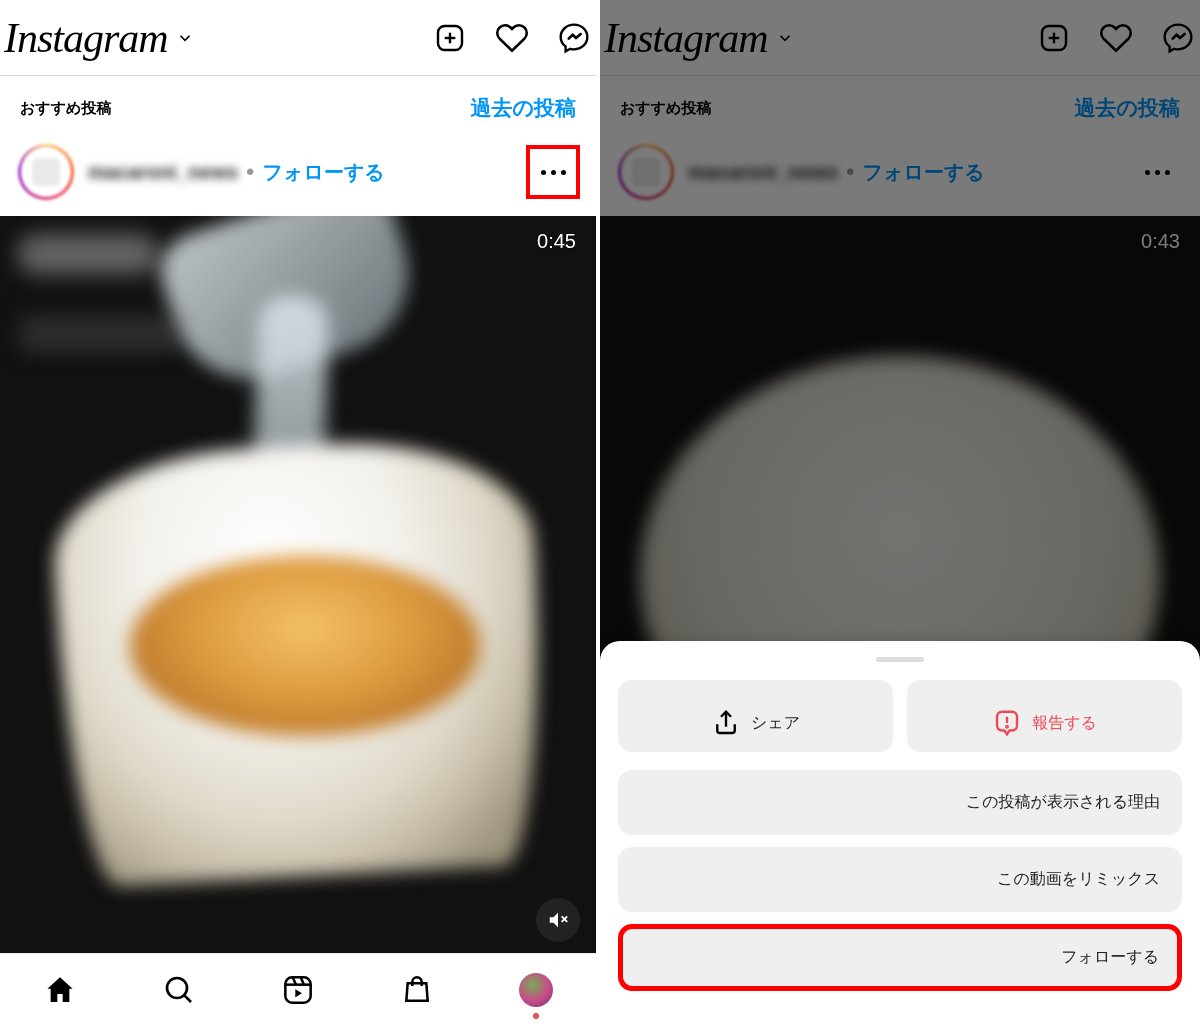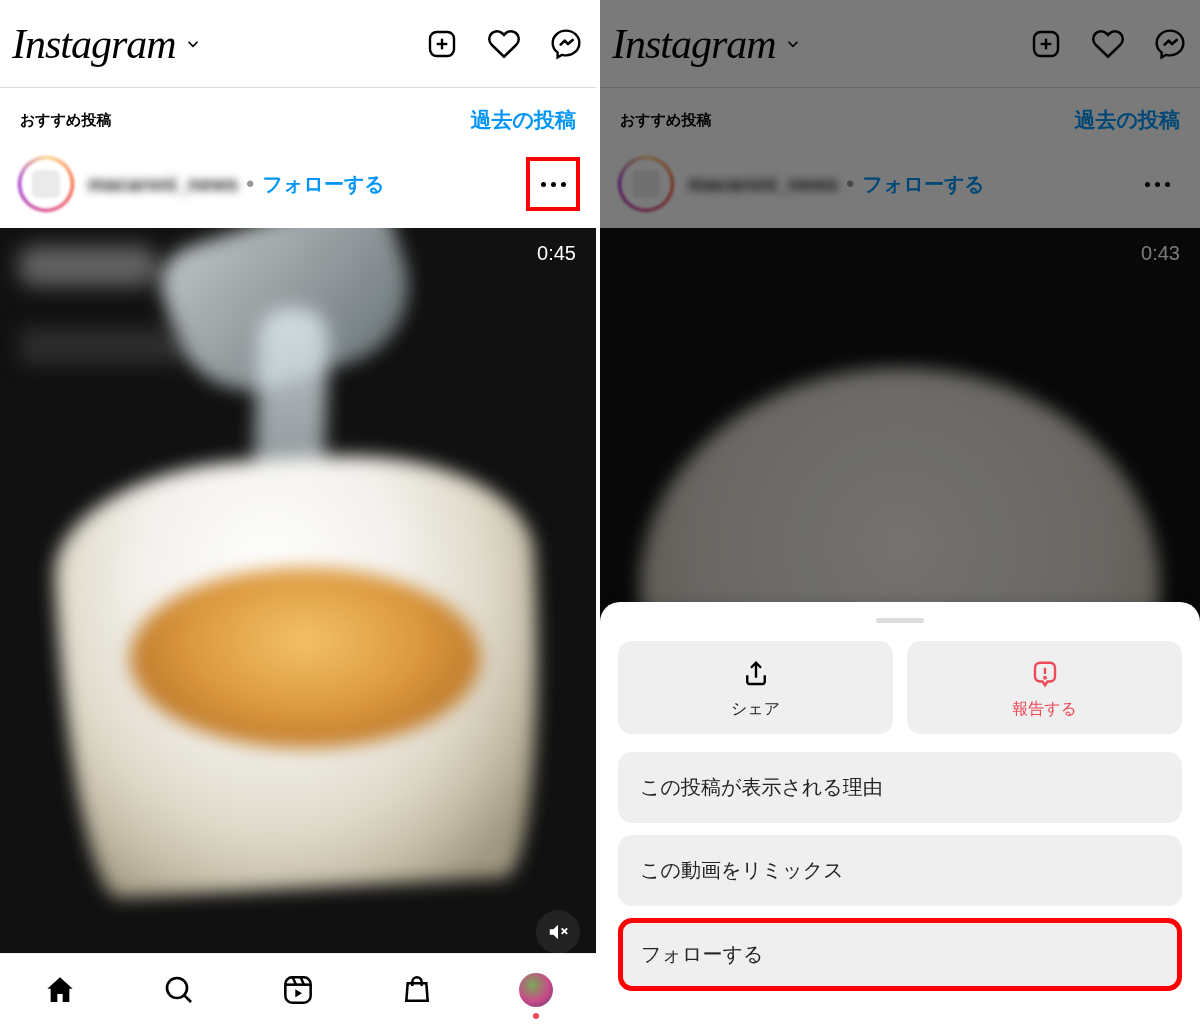--- a/index.html
+++ b/index.html
@@ -1,21 +1,21 @@
 <!DOCTYPE html>
 <html><head>
 <meta charset="utf-8">
 <style>
 * { margin: 0; padding: 0; box-sizing: border-box; font-family: -apple-system, BlinkMacSystemFont, "Segoe UI", Helvetica, Arial, sans-serif; }
 body { width: 1200px; height: 1025px; background: #fff; display: flex; overflow: hidden; }
 .phone { width: 600px; height: 1025px; position: relative; background: #fff; overflow: hidden; }
 .pr { border-right: 4px solid #fff; }
 
 
-.header { height: 88px; display: flex; align-items: center; padding: 0 12px; border-bottom: 1px solid #dbdbdb; background: #fff; }
+.header { height: 76px; display: flex; align-items: center; padding: 0 4px; border-bottom: 1px solid #dbdbdb; background: #fff; }
 .logo { font-family: 'Brush Script MT', cursive; font-size: 42px; font-weight: 500; font-style: italic; letter-spacing: -1px; }
 .chev { margin-left: 8px; }
 .spacer { flex: 1; }
 .hdr-icon { width: 36px; height: 36px; margin-left: 26px; display: flex; align-items: center; justify-content: center; }
 
 
 .suggest-row { display: flex; align-items: center; justify-content: space-between; padding: 18px 20px 14px; }
 .suggest-title { font-size: 15px; font-weight: 700; }
 .suggest-link { font-size: 21px; font-weight: 600; color: #0095f6; }
 
@@ -52,24 +52,24 @@
 
 
 .dim-overlay { position: absolute; inset: 0; background: rgba(0,0,0,0.52); pointer-events: none; }
 .video2 { height: 780px; }
 .white-arc { position: absolute; width: 520px; height: 440px; border-radius: 50%; background: radial-gradient(ellipse at 50% 40%, #f2f0eb 0%, #dcd8ce 55%, #c0baa8 80%); top: 140px; left: 40px; }
 
 
 .sheet { position: absolute; bottom: 0; left: 0; right: 0; background: #fff; border-radius: 20px 20px 0 0; padding: 12px 18px 22px; box-shadow: 0 -2px 12px rgba(0,0,0,0.12); }
 .grabber { width: 48px; height: 5px; background: #dcdcdc; border-radius: 4px; margin: 4px auto 18px; }
 .action-row { display: flex; gap: 14px; margin-bottom: 18px; }
-.action-btn { flex: 1; background: #efefef; border-radius: 14px; padding: 18px 6px 14px; display: flex; flex-direction: column; align-items: center; gap: 10px; }
+.action-btn { flex: 1; background: #efefef; border-radius: 14px; padding: 28px 6px 14px; display: flex; align-items: center; justify-content: center; gap: 10px; }
 .action-btn .albl { font-size: 16px; color: #222; }
 .action-btn.danger .albl { color: #ed4956; }
-.list-btn { background: #efefef; border-radius: 14px; padding: 22px; text-align: left; font-size: 20px; color: #222; margin-bottom: 12px; }
+.list-btn { background: #efefef; border-radius: 14px; padding: 22px; text-align: right; font-size: 16px; color: #222; margin-bottom: 12px; }
 .list-btn.highlighted { border: 5px solid #ff0000; padding: 18px; }
 svg { display: block; }
 </style>
 </head>
 <body>
 
 <div class="phone pr">
   <div class="header">
     <span class="logo">Instagram</span>
     <span class="chev">

